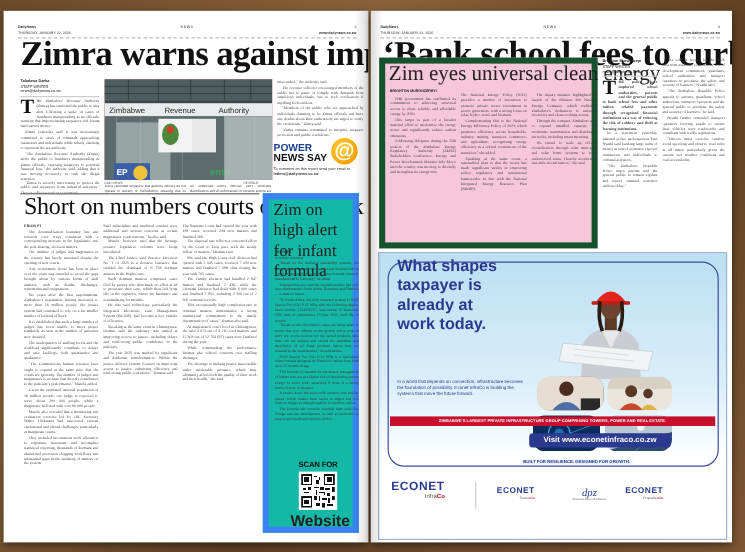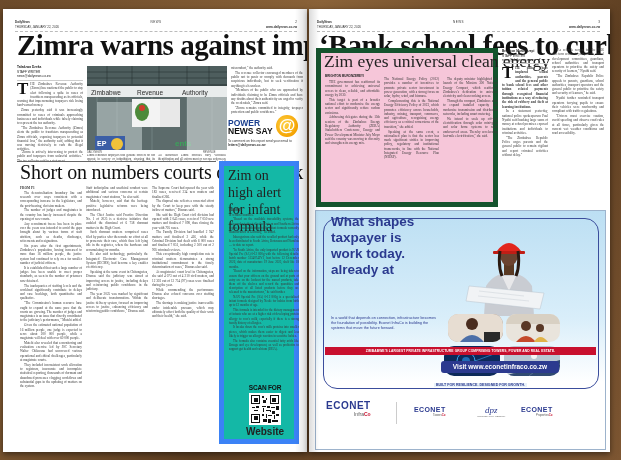--- a/index.html
+++ b/index.html
@@ -53,21 +53,21 @@
   #hl-courts { left:17px; top:152px; font-size:20px; font-weight:normal; letter-spacing:-0.2px; }
 
   .pink-box { position:absolute; background:#14b8a6; border:5px solid #3b82f6; }
   #infant-box { left:216px; top:152px; width:80px; height:283px; }
   #infant-box .hl { position:absolute; left:4px; top:1px; font-size:14px; line-height:17px; color:#222; font-family:"Liberation Serif", serif; }
   #infant-box .body-text { left:5px; top:42px; width:70px; height:175px; font-size:3.1px; line-height:4.2px; }
   .scan { position:absolute; left:18px; top:218px; width:46px; text-align:center; font-family:"Liberation Sans", sans-serif; }
   .scan .st { font-weight:bold; font-size:6.5px; color:#111; display:block; letter-spacing:-0.2px; }
   .scan .qr { width:32px; height:32px; margin:2px auto 1px; background:#fff; padding:2px; }
   .scan .qr svg { width:28px; height:28px; display:block; }
-  .scan .sb { font-weight:bold; font-size:10px; color:#222; display:block; }
+  .scan .sb { font-weight:bold; font-size:13px; color:#222; display:block; }
 
   #clean-box { left:7px; top:39px; width:182px; height:159px; background:#f6c6d9; border:5px solid #14532d; }
   #clean-box .hl { position:absolute; left:3px; top:-2px; font-size:17.5px; color:#222; white-space:nowrap; font-family:"Liberation Serif", serif; }
   #clean-box .bl { position:absolute; left:4px; top:21px; font-family:"Liberation Sans", sans-serif; font-size:3px; font-weight:bold; color:#222; }
 
   .ad { position:absolute; left:6px; top:201px; width:291px; height:240px; border:1px solid #9db3cc; overflow:hidden;
         background: linear-gradient(180deg, #bcdff3 0%, #d9eefa 45%, #ffffff 72%, #ffffff 100%); }
   .ad-frame { position:absolute; left:7px; top:7px; width:276px; height:171px; border:1px solid #3b4d9c; border-radius:14px; }
   .ad-headline { position:absolute; left:15px; top:3px; font-family:"Liberation Sans", sans-serif; font-weight:bold; font-size:13.5px; line-height:16px; color:#2b3a8f; }
   .ad-sub { position:absolute; left:15px; top:105px; width:110px; font-family:"Liberation Sans", sans-serif; font-size:3.8px; line-height:5px; color:#2b3a8f; }
@@ -331,22 +331,22 @@
     <p>"The Zimbabwe Republic Police appeals to parents, guardians, school authorities, transport operators and the general public to prioritise the safety and security of learners," he said.</p>
     <p>Nyathi further reminded transport operators ferrying pupils to ensure their vehicles were roadworthy and compliant with traffic regulations.</p>
     <p>"Drivers must exercise caution, avoid speeding and observe road rules at all times, particularly given the current wet weather conditions and road accessibility.</p>
   </div>
 
   <div class="ad">
     <div class="ad-frame"></div>
     <div class="ad-headline">
       <div>What shapes</div>
       <div>taxpayer is</div>
+      <div>already at</div>
       <div>work today.</div>
-      <div>already at</div>
     </div>
     <div class="ad-sub">In a world that depends on connection, infrastructure becomes the foundation of possibility. Econet InfraCo is building the systems that move the future forward.</div>
 
     <div class="ad-person">
       <svg width="90" height="85" viewBox="0 0 90 85">
         <path d="M20 85 L22 55 Q30 42 45 42 Q60 42 68 55 L70 85 Z" fill="#c9ccd2"></path>
         <path d="M38 45 L45 60 L52 45 Z" fill="#e8e8ea"></path>
         <rect x="40" y="28" width="10" height="16" fill="#5a3a24"></rect>
         <ellipse cx="45" cy="24" rx="9" ry="11" fill="#6b4330"></ellipse>
         <path d="M33 20 Q45 4 57 20 L60 22 L30 22 Z" fill="#e2261d"></path>

